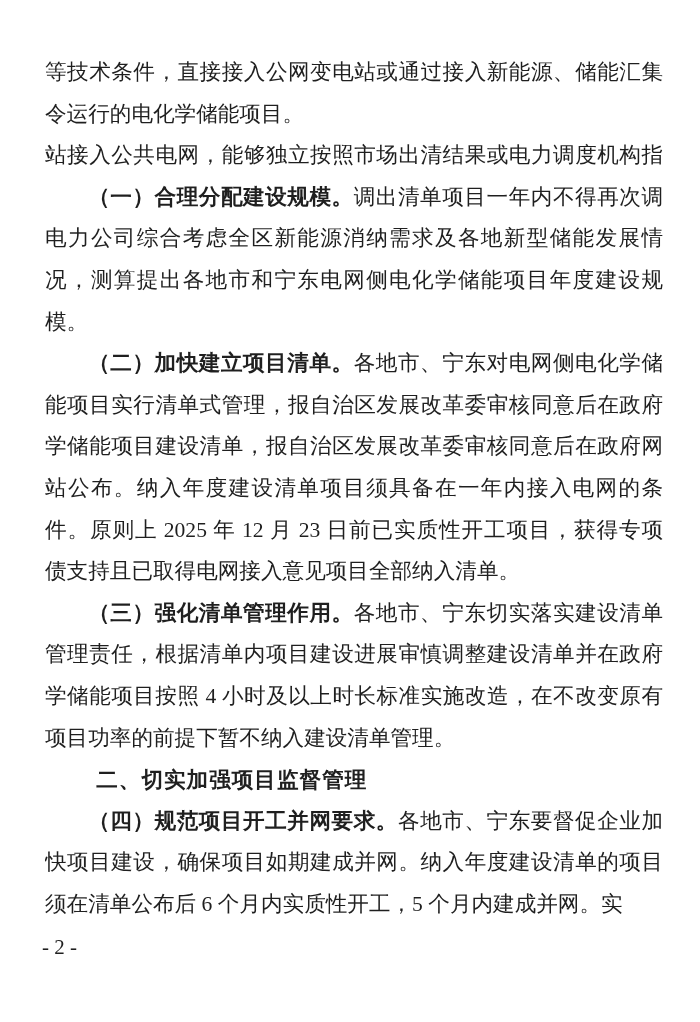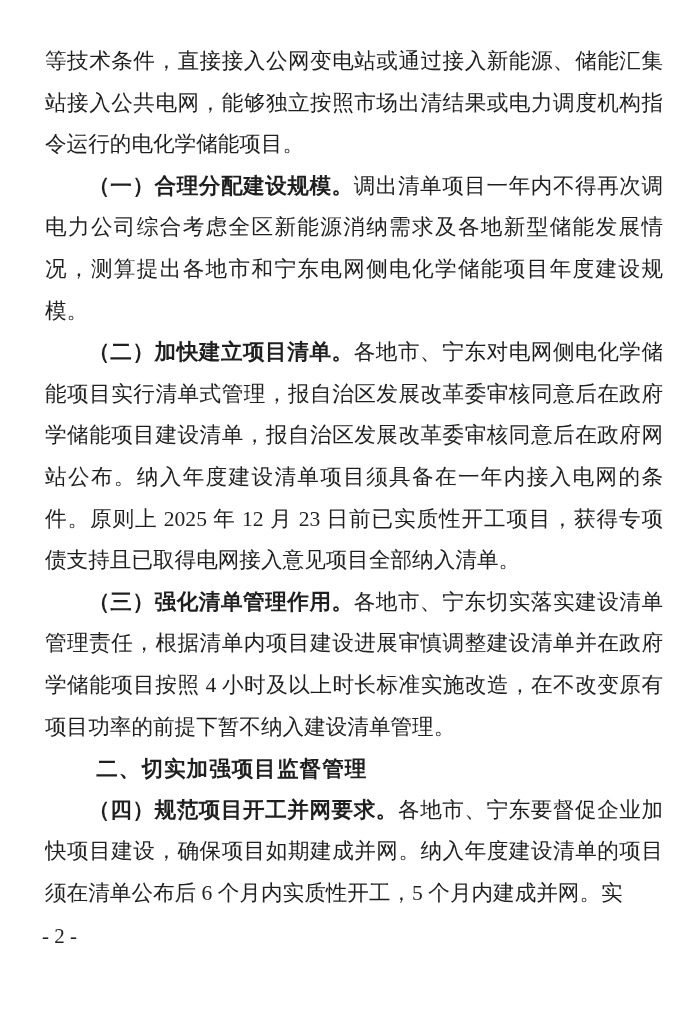--- a/index.html
+++ b/index.html
@@ -10,21 +10,21 @@
   .page {
     position: relative;
     width: 700px;
     height: 1022px;
     background: #ffffff;
     color: #1f1f1f;
     font-family: "Liberation Serif", "DejaVu Serif", serif;
     overflow: hidden;
   }
   .content {
-    padding: 41px 37px 0 45px;
+    padding: 52px 37px 0 45px;
   }
   .line {
     height: 41.6px;
     line-height: 41.6px;
     font-size: 21.6px;
     text-align: justify;
     overflow: hidden;
     white-space: pre-wrap;
   }
   .line.justify {
@@ -53,22 +53,22 @@
     font-size: 21px;
     text-align: left;
   }
 </style>
 </head>
 <body>
 
 <div class="page">
   <div class="content">
       <div class="line justify"><span class="seg-body">等技术条件，直接接入公网变电站或通过接入新能源、储能汇集</span></div>
+      <div class="line"><span class="seg-body">令运行的电化学储能项目。</span></div>
       <div class="line justify"><span class="seg-body">站接入公共电网，能够独立按照市场出清结果或电力调度机构指</span></div>
-      <div class="line"><span class="seg-body">令运行的电化学储能项目。</span></div>
       <div class="line indent justify"><span class="seg-bold">（一）合理分配建设规模。</span><span class="seg-body">调出清单项目一年内不得再次调入</span></div>
       <div class="line justify"><span class="seg-body">电力公司综合考虑全区新能源消纳需求及各地新型储能发展情</span></div>
       <div class="line justify"><span class="seg-body">况，测算提出各地市和宁东电网侧电化学储能项目年度建设规</span></div>
       <div class="line"><span class="seg-body">模。</span></div>
       <div class="line indent justify"><span class="seg-bold">（二）加快建立项目清单。</span><span class="seg-body">各地市、宁东对电网侧电化学储</span></div>
       <div class="line justify"><span class="seg-body">能项目实行清单式管理，报自治区发展改革委审核同意后在政府网</span></div>
       <div class="line justify"><span class="seg-body">学储能项目建设清单，报自治区发展改革委审核同意后在政府网</span></div>
       <div class="line justify"><span class="seg-body">站公布。纳入年度建设清单项目须具备在一年内接入电网的条</span></div>
       <div class="line justify"><span class="seg-body">件。原则上 2025 年 12 月 23 日前已实质性开工项目，获得专项</span></div>
       <div class="line"><span class="seg-body">债支持且已取得电网接入意见项目全部纳入清单。</span></div>

